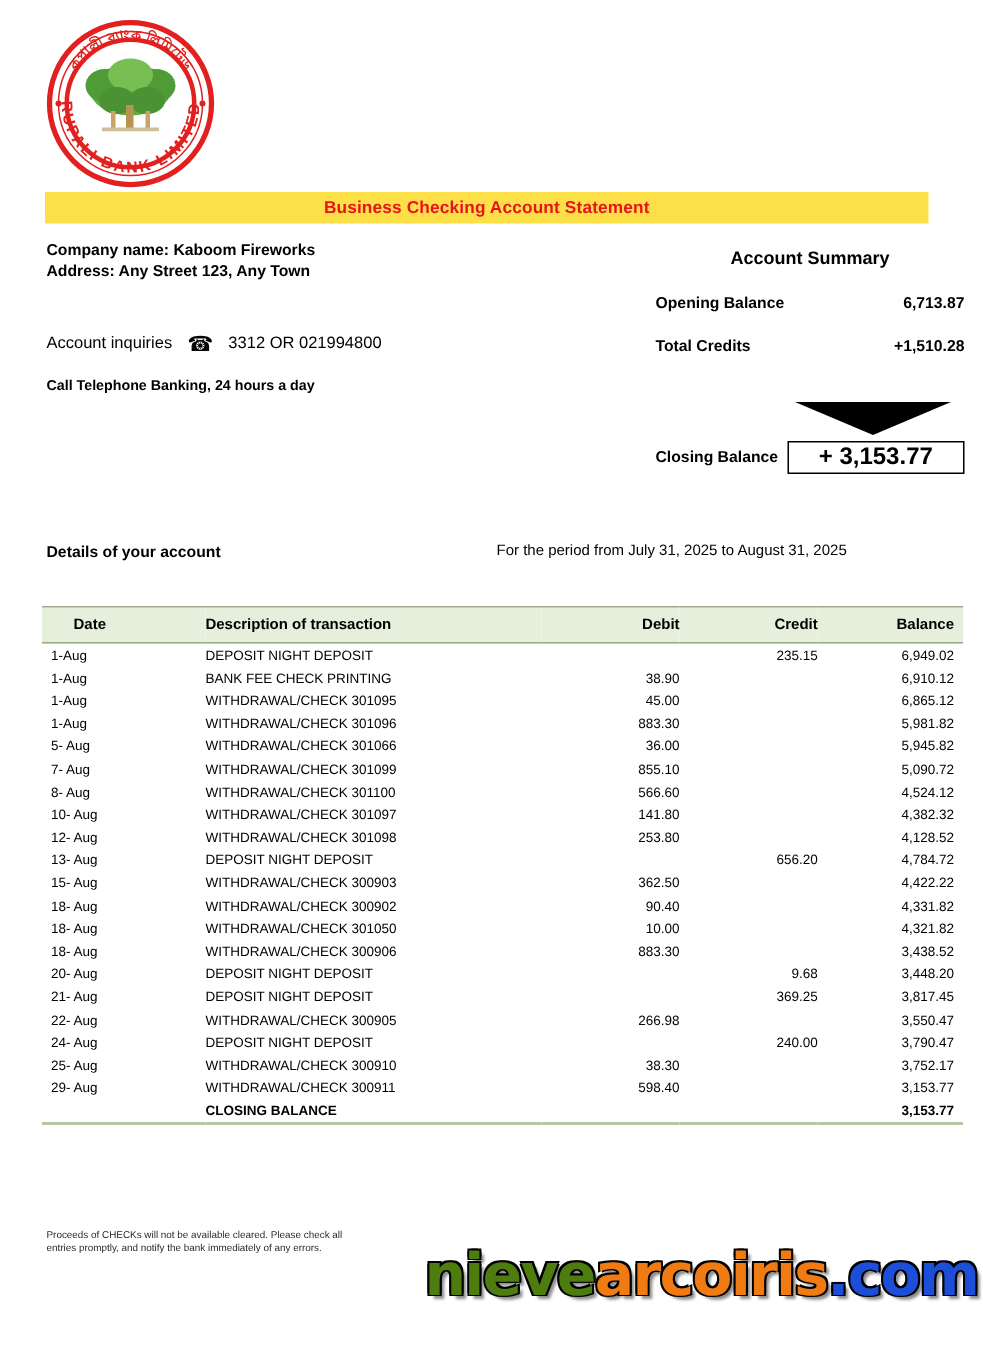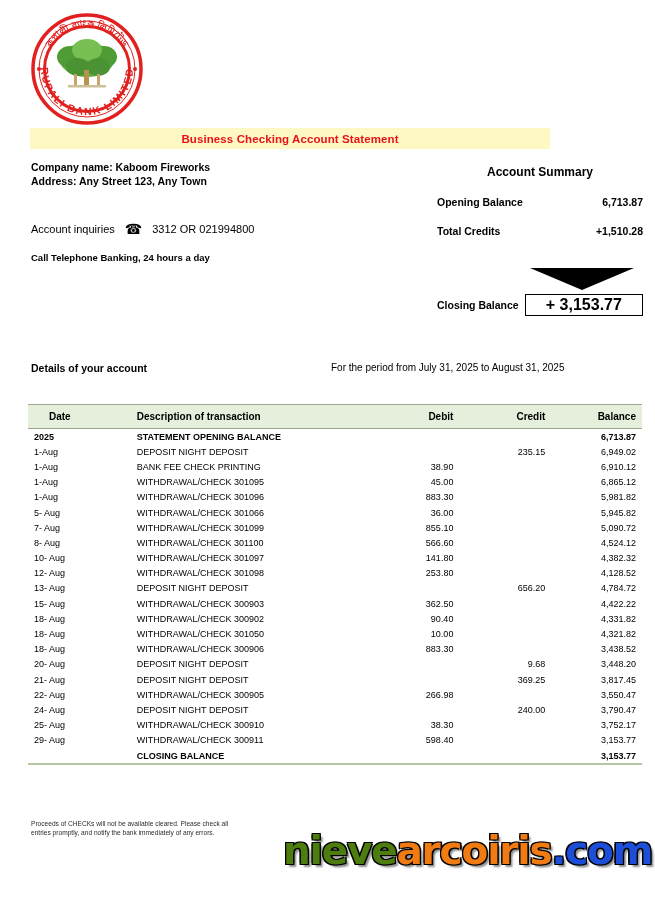--- a/index.html
+++ b/index.html
@@ -24,23 +24,23 @@
     width: 118px;
     height: 118px;
   }
   .logo-wrap svg { display: block; }
 
   
   .title-band {
     position: absolute;
     left: 30px;
     top: 128px;
-    width: 520px;
+    width: 589px;
     height: 21px;
-    background: #fef9c3;
+    background: #fde047;
     display: flex;
     align-items: center;
     justify-content: center;
   }
   .title-band .title-text {
     color: #e8131a;
     font-size: 11.5px;
     font-weight: bold;
     letter-spacing: .1px;
   }
@@ -296,27 +296,20 @@
   <thead>
     <tr>
       <th class="c-date">Date</th>
       <th class="c-desc">Description of transaction</th>
       <th class="c-debit">Debit</th>
       <th class="c-credit">Credit</th>
       <th class="c-bal">Balance</th>
     </tr>
   </thead>
   <tbody>
-      <tr class="bold">
-        <td class="c-date">2025</td>
-        <td class="c-desc">STATEMENT OPENING BALANCE</td>
-        <td class="c-debit"></td>
-        <td class="c-credit"></td>
-        <td class="c-bal">6,713.87</td>
-      </tr>
       <tr>
         <td class="c-date">1-Aug</td>
         <td class="c-desc">DEPOSIT NIGHT DEPOSIT</td>
         <td class="c-debit"></td>
         <td class="c-credit">235.15</td>
         <td class="c-bal">6,949.02</td>
       </tr>
       <tr>
         <td class="c-date">1-Aug</td>
         <td class="c-desc">BANK FEE CHECK PRINTING</td>

